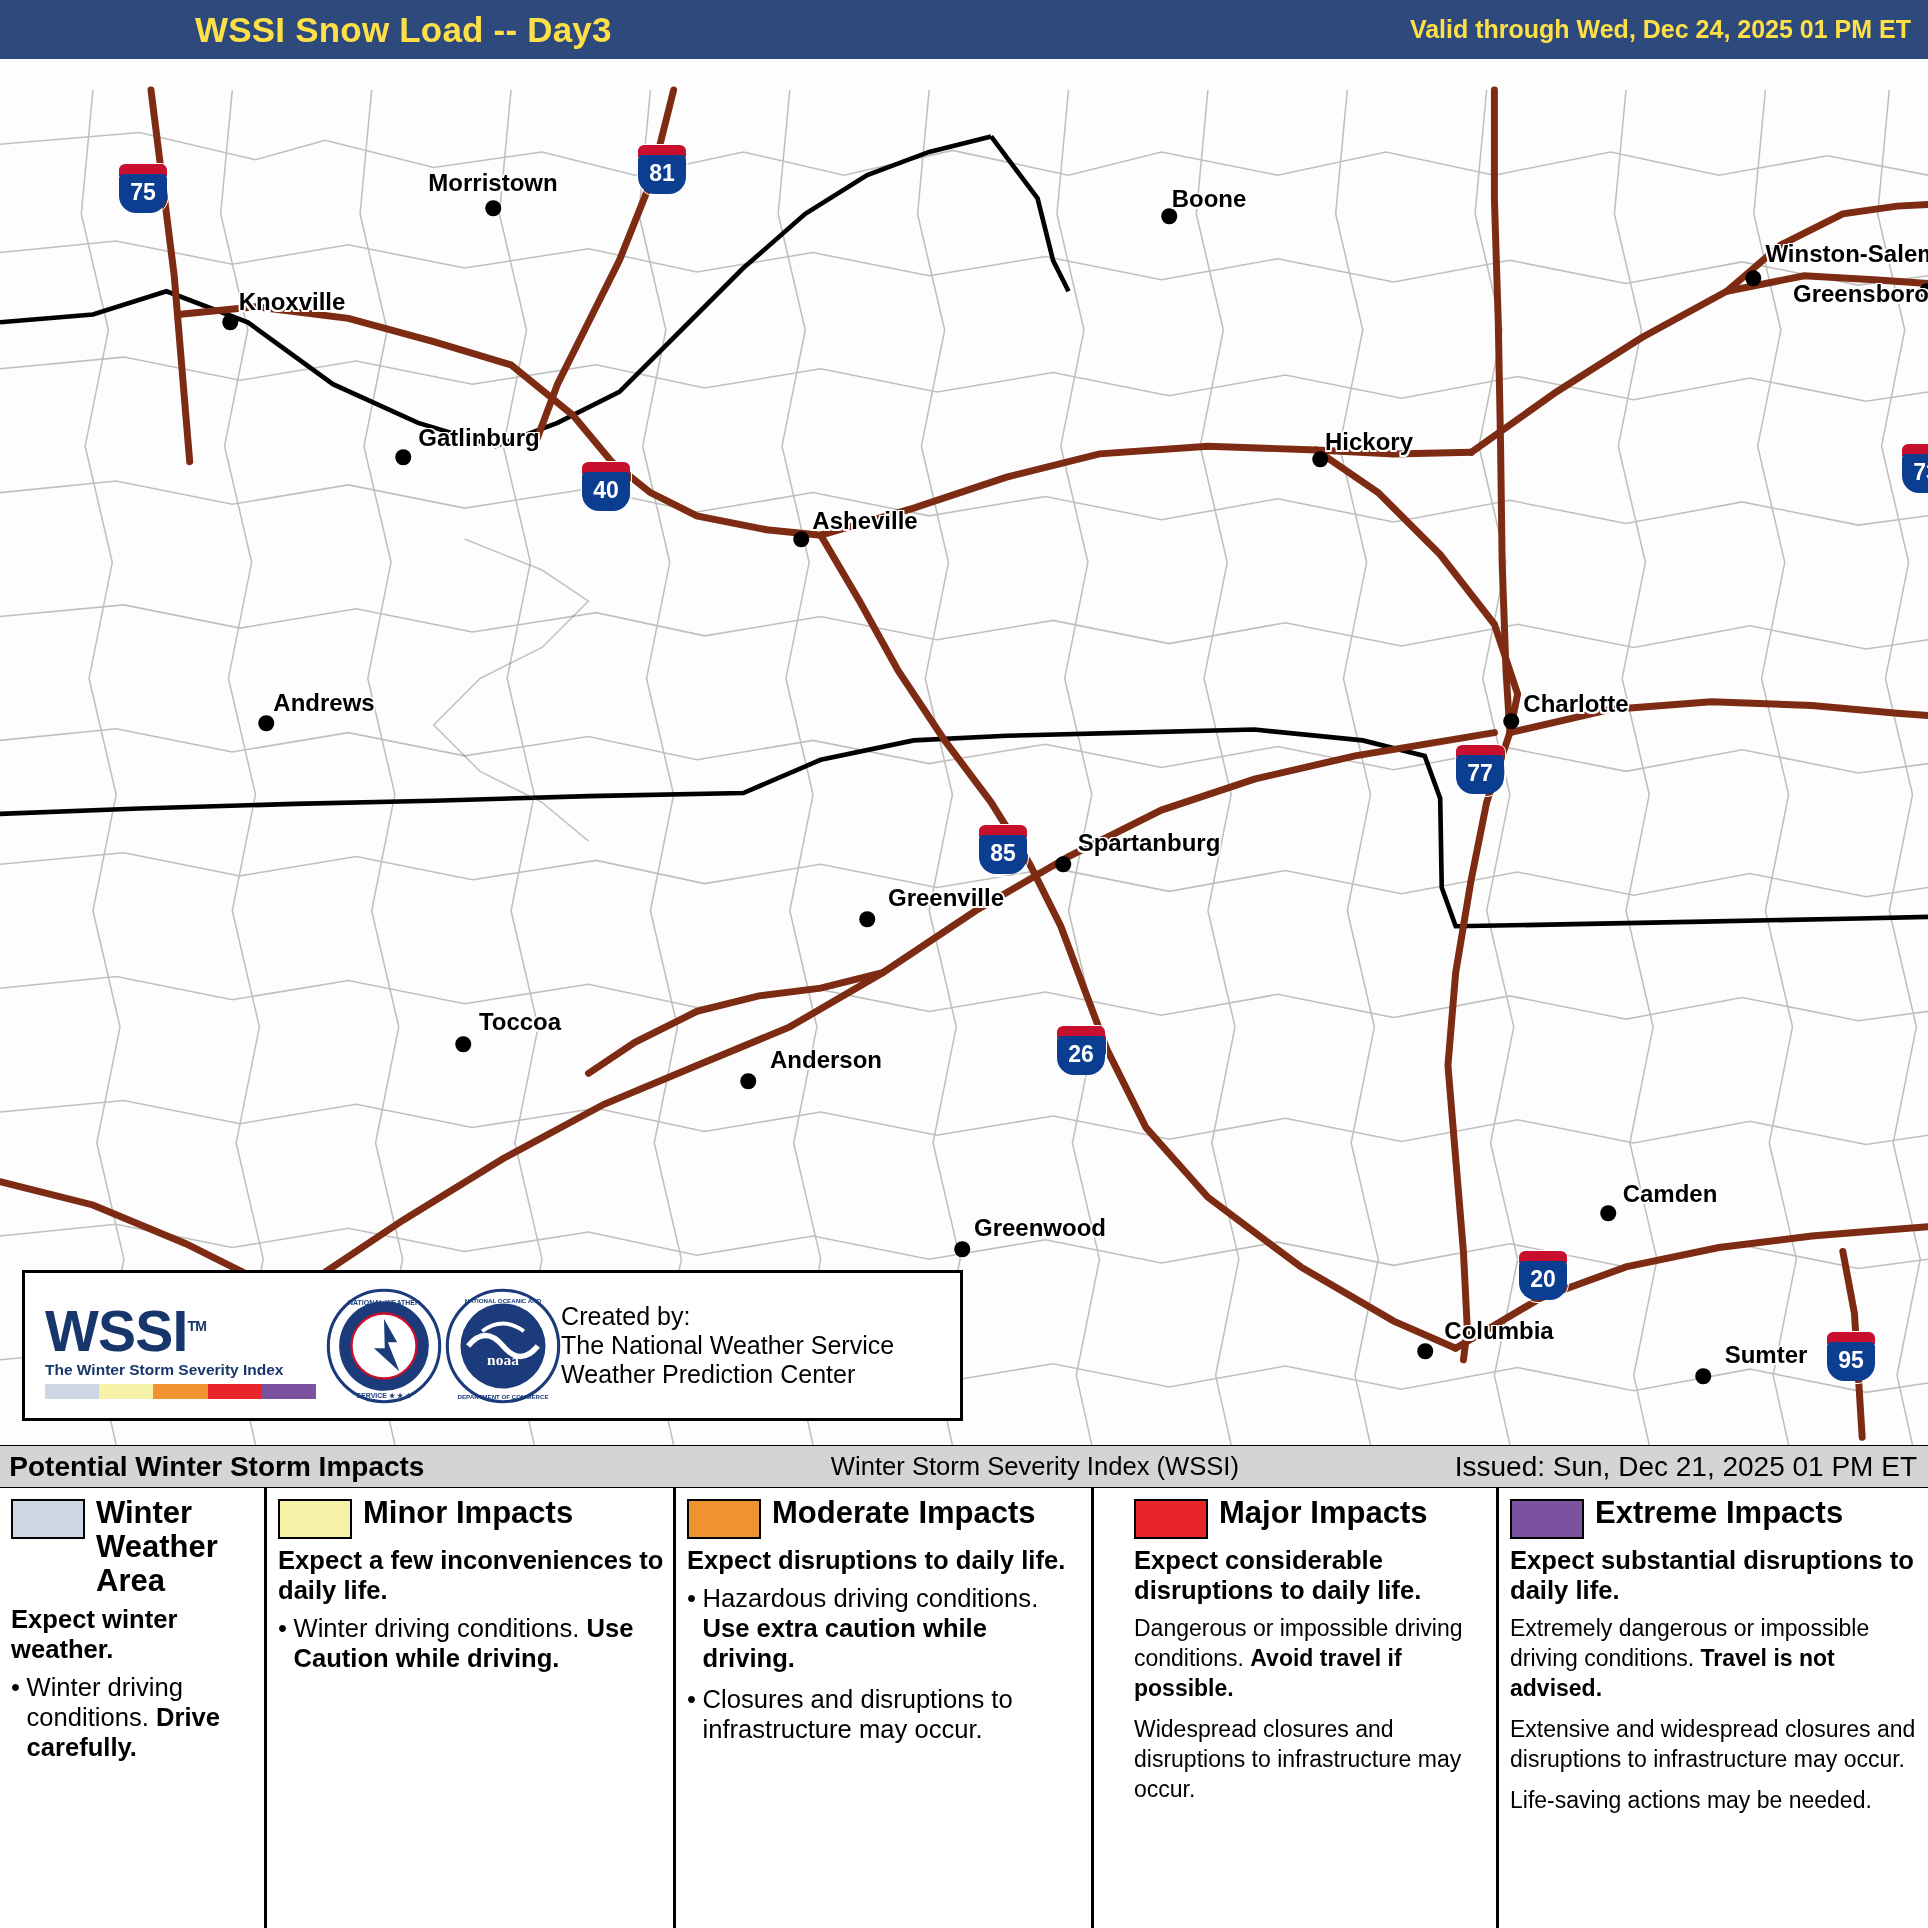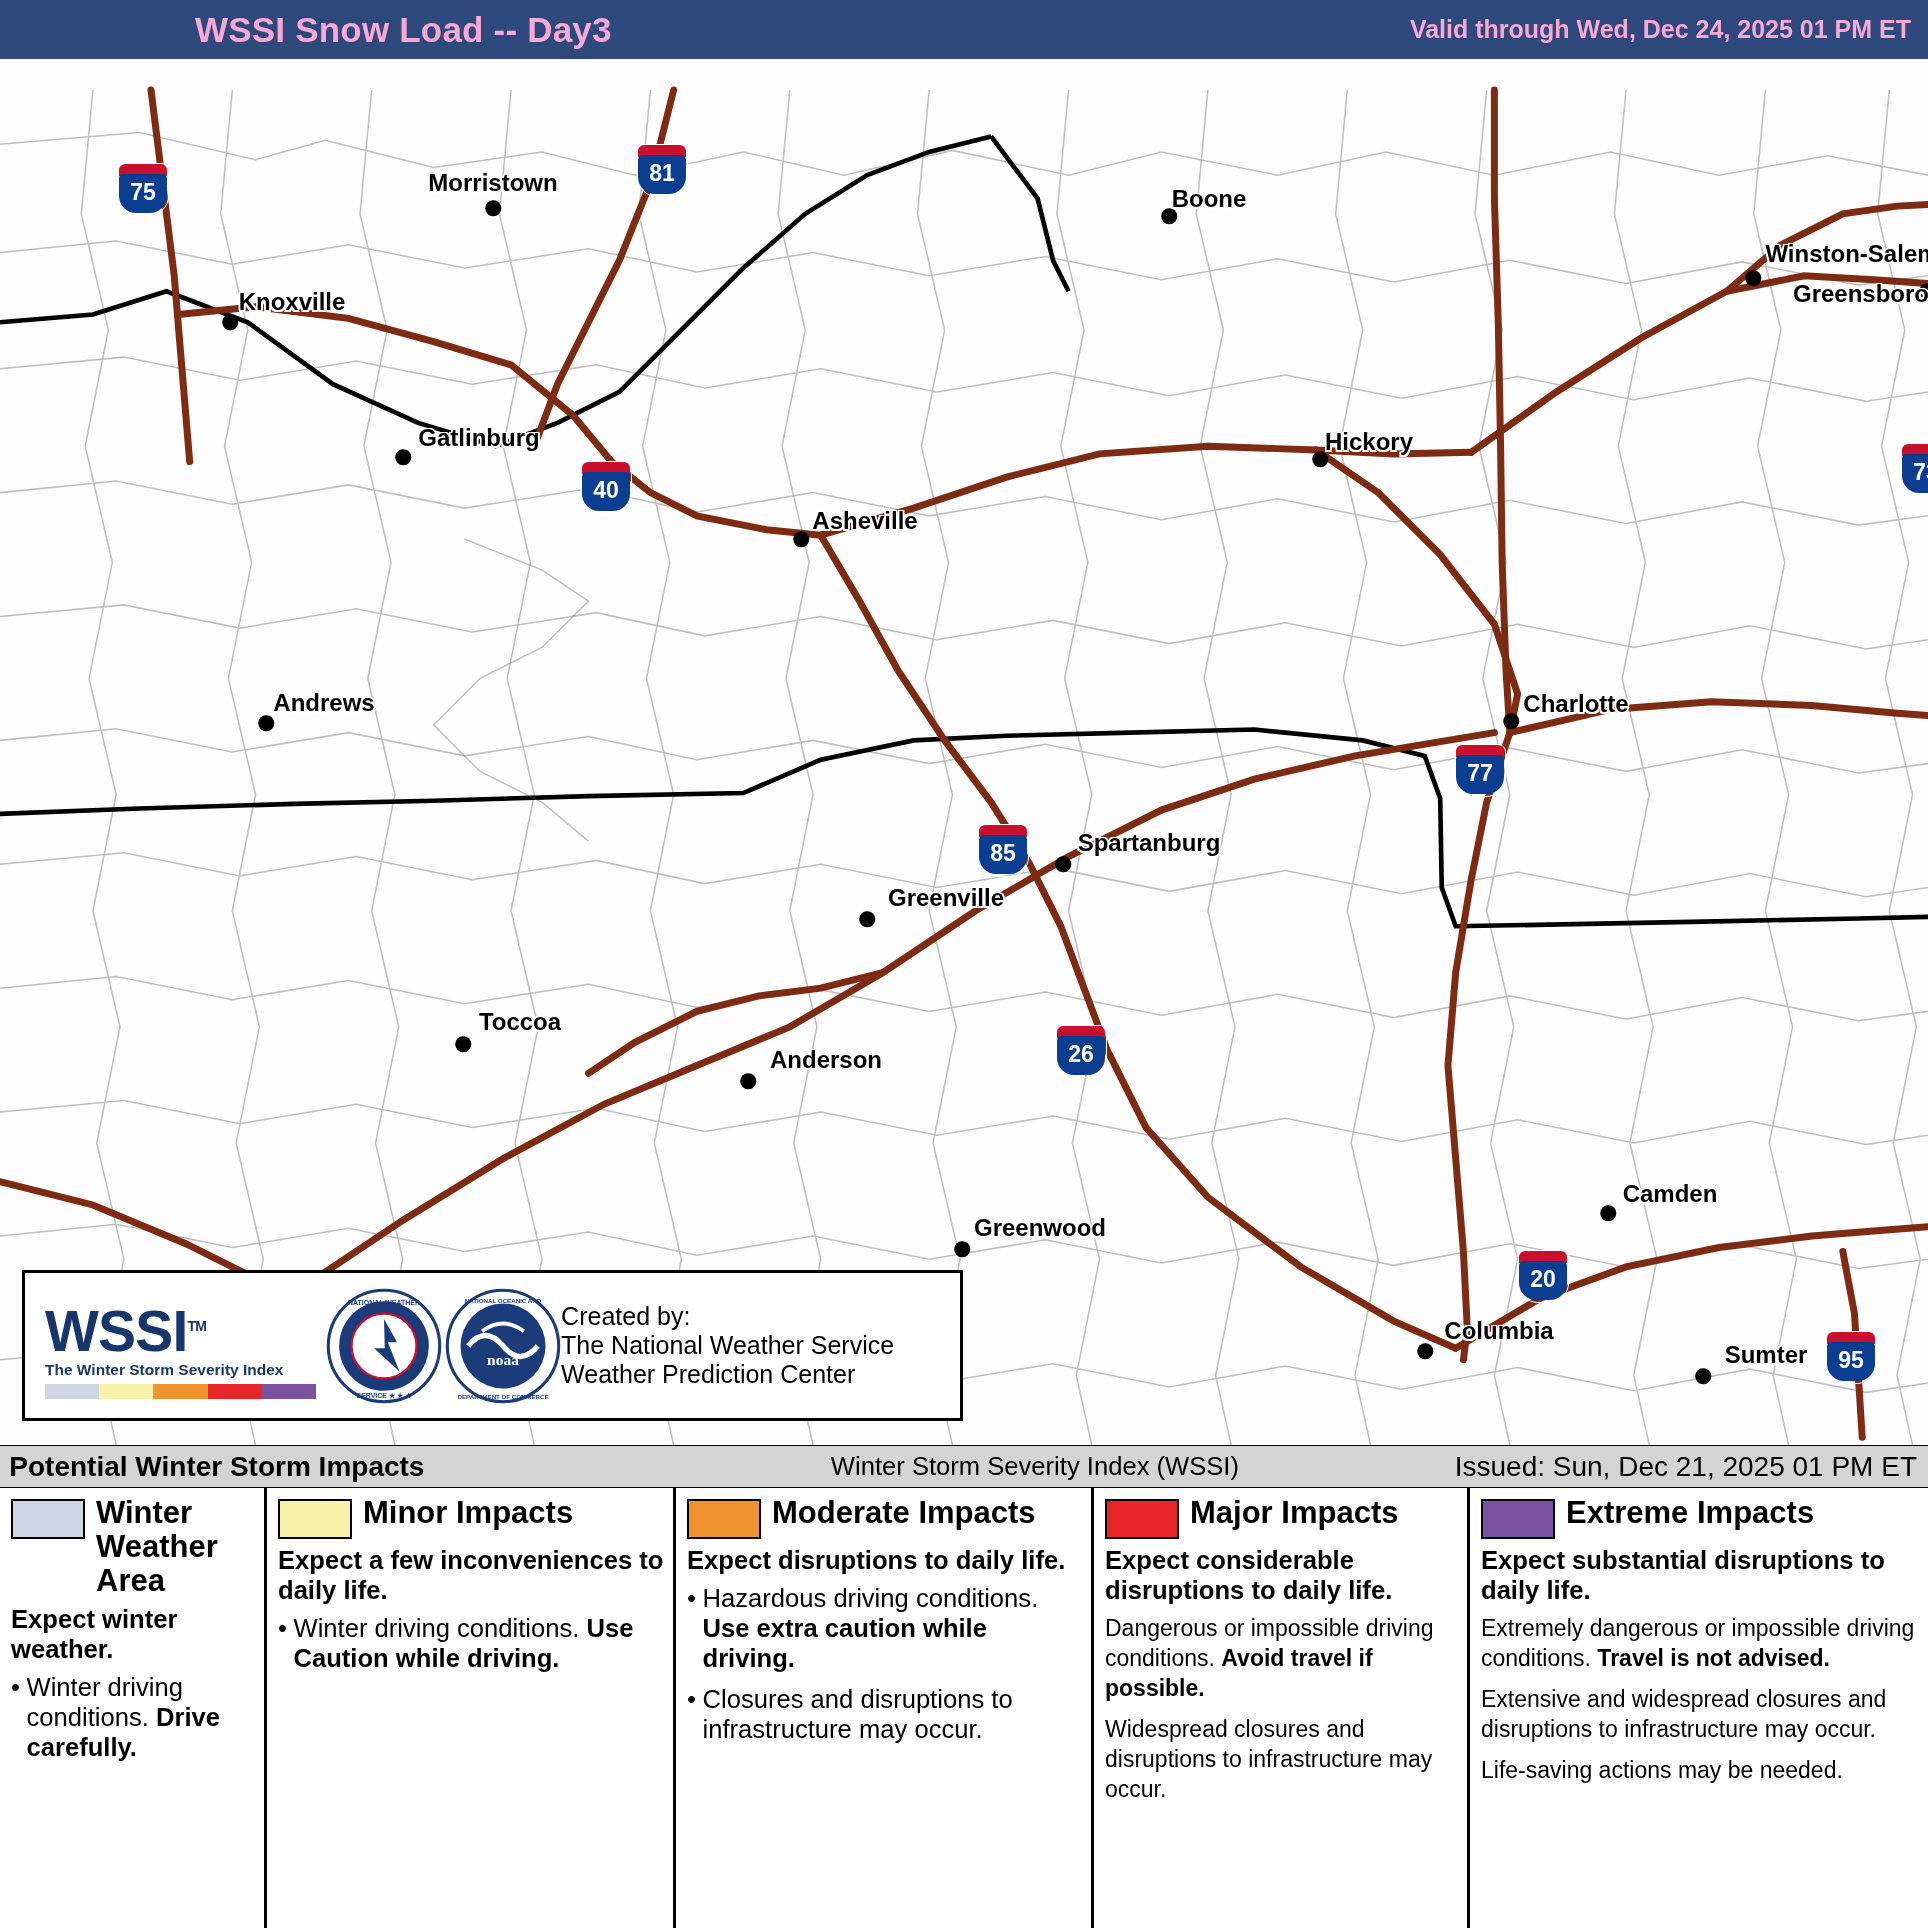--- a/index.html
+++ b/index.html
@@ -14,21 +14,21 @@
     position: relative;
     width: 1928px; height: 1928px;
     background: #ffffff;
   }
 
   
   #titlebar {
     position: absolute; left: 0; top: 0;
     width: 1928px; height: 59px;
     background: #2e4a7d;
-    color: #f9a8d4;
+    color: #fde047;
     display: flex;
     align-items: center;
     justify-content: space-between;
     padding: 0 17px;
   }
   #titlebar .t-left {
     font-size: 35px; font-weight: bold;
     letter-spacing: 0.2px;
     padding-left: 178px;
   }
@@ -190,21 +190,21 @@
   }
   .leg-col {
     border-right: 3.1px solid #000;
     padding: 7.7px 9.3px 0 11px;
     position: relative;
   }
   .leg-col:last-child { border-right: none; }
   .leg-col.c0 { width: 267px; }
   .leg-col.c1 { width: 409px; }
   .leg-col.c2 { width: 418px; }
-  .leg-col.c3 { width: 376px; }
+  .leg-col.c3 { width: 376px; margin-left: 29px; }
   .leg-col.c4 { flex: 1; }
 
   .leg-head {
     display: flex;
     align-items: flex-start;
     gap: 11px;
   }
   .leg-swatch {
     width: 74px; height: 40px;
     border: 2.3px solid #000;

